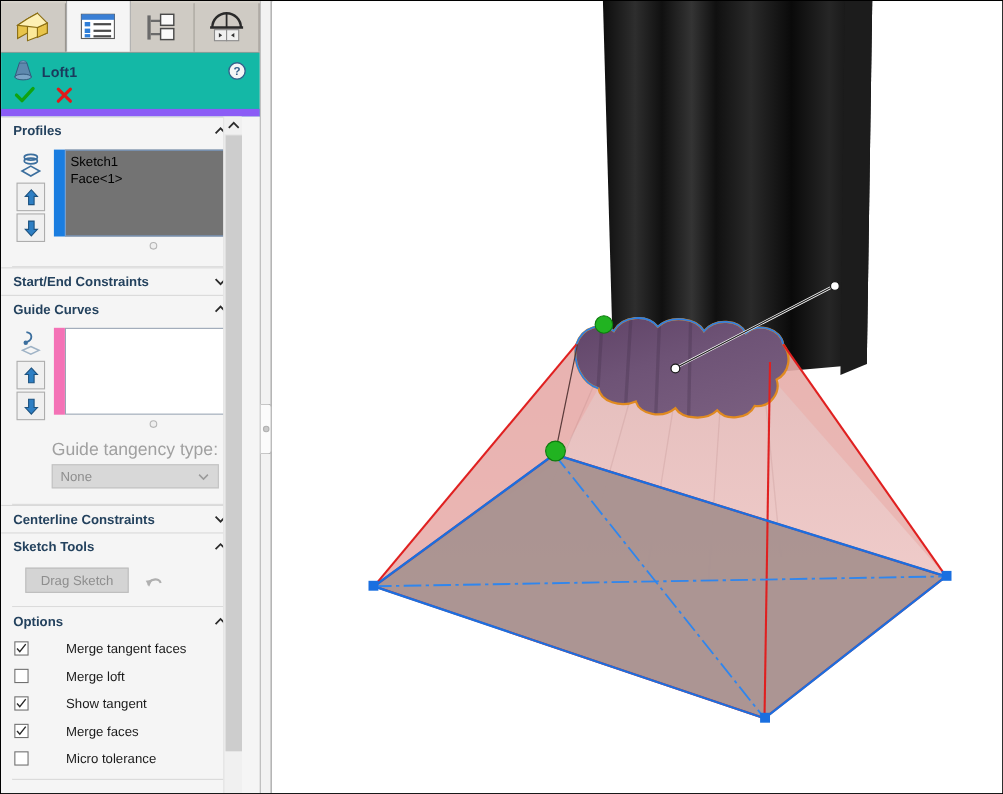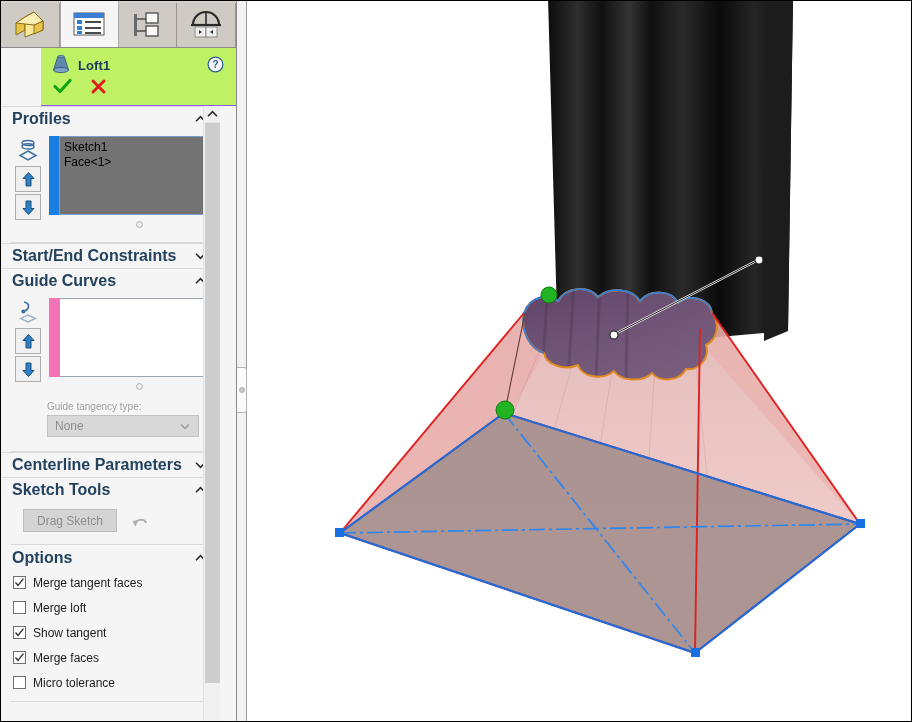--- a/index.html
+++ b/index.html
@@ -48,25 +48,24 @@
     height: 47px;
     border-top: 1px solid #a9a9a9;
     border-right: 1px solid #a9a9a9;
     border-left: 1px solid #a9a9a9;
   }
   .tab:first-child { border-left: none; }
 
   
   #pm-header {
     height: 58px;
-    background: #bef264;
-    border-bottom: 1px solid #8b5cf6;
+    background: #14b8a6;
+    border-bottom: 7px solid #8b5cf6;
     position: relative;
     flex: none;
-    margin-left: 40px;
   }
   #feat-row {
     display: flex; align-items: center;
     padding: 6px 0 0 10px; height: 28px;
   }
   #feat-name {
     font-size: 13px; font-weight: bold; color: #1a3a5c;
     margin-left: 7px; letter-spacing: .1px;
   }
   #help-icon {
@@ -93,21 +92,21 @@
 
   .section { background: #f5f5f5; }
   .sec-head {
     display: flex; align-items: center;
     height: 25px;
     padding: 0 8px 0 11px;
     border-top: 1px solid #d9d9d9;
     position: relative;
   }
   .sec-title {
-    font-size: 16px; font-weight: bold; color: #24425e;
+    font-size: 12px; font-weight: bold; color: #24425e;
   }
   .chev {
     position: absolute; right: 13px; top: 50%;
     margin-top: -4px;
     width: 11px; height: 8px;
   }
   .sec-body { padding: 2px 0 6px 0; }
 
   
   .selrow { display: flex; padding: 3px 0 0 10px; }
@@ -140,21 +139,21 @@
     width: 100%; text-align: center;
     margin-top: -1px;
   }
   .dot-handle span {
     display: inline-block; width: 7px; height: 7px;
     border: 1px solid #b4b4b4; border-radius: 50%;
     background: #efefef;
   }
 
   .field-label {
-    font-size: 10px; color: #a0a0a0;
+    font-size: 16px; color: #a0a0a0;
     padding: 7px 0 3px 46px;
   }
   .combo {
     margin: 0 0 0 46px;
     width: 152px; height: 22px;
     background: #d8d8d8;
     border: 1px solid #c2c2c2;
     color: #8e8e8e;
     font-size: 12px;
     display: flex; align-items: center;
@@ -169,21 +168,21 @@
   .btnrow { display: flex; align-items: flex-end; padding: 7px 0 8px 22px; gap: 14px; }
   .gbtn {
     width: 94px; height: 23px;
     background: #d4d4d4; border: 1px solid #bdbdbd;
     color: #8e8e8e; font-size: 12px;
     display: flex; align-items: center; justify-content: center;
   }
 
   .chk-row {
     display: flex; align-items: center;
-    height: 25px; padding-left: 12px;
+    height: 25px; padding-left: 12px; gap: 27px;
   }
   .chkbox {
     width: 13px; height: 13px;
     border: 1px solid #707070; background: #fff;
     position: relative; flex: none;
   }
   .chk-row span.lbl {
     font-size: 12px; color: #1b1b1b; margin-left: 7px;
   }
   .sec-foot-line {
@@ -413,21 +412,21 @@
               <svg class="cchev" viewBox="0 0 10 7">
                 <path d="M1,1.5 L5,5.5 L9,1.5" fill="none" stroke="#9a9a9a" stroke-width="1.4"></path>
               </svg>
             </div>
           </div>
           <div class="sec-foot-line" style="margin-top:8px"></div>
         </div>
 
         <div class="section">
           <div class="sec-head">
-            <span class="sec-title">Centerline Parameters</span>
+            <span class="sec-title">Centerline Constraints</span>
             <svg class="chev" viewBox="0 0 11 8">
               <path d="M1,1.7 L5.5,6.3 L10,1.7" fill="none" stroke="#2b2b2b" stroke-width="1.6"></path>
             </svg>
           </div>
         </div>
 
         <div class="section">
           <div class="sec-head">
             <span class="sec-title">Sketch Tools</span>
             <svg class="chev" viewBox="0 0 11 8">

